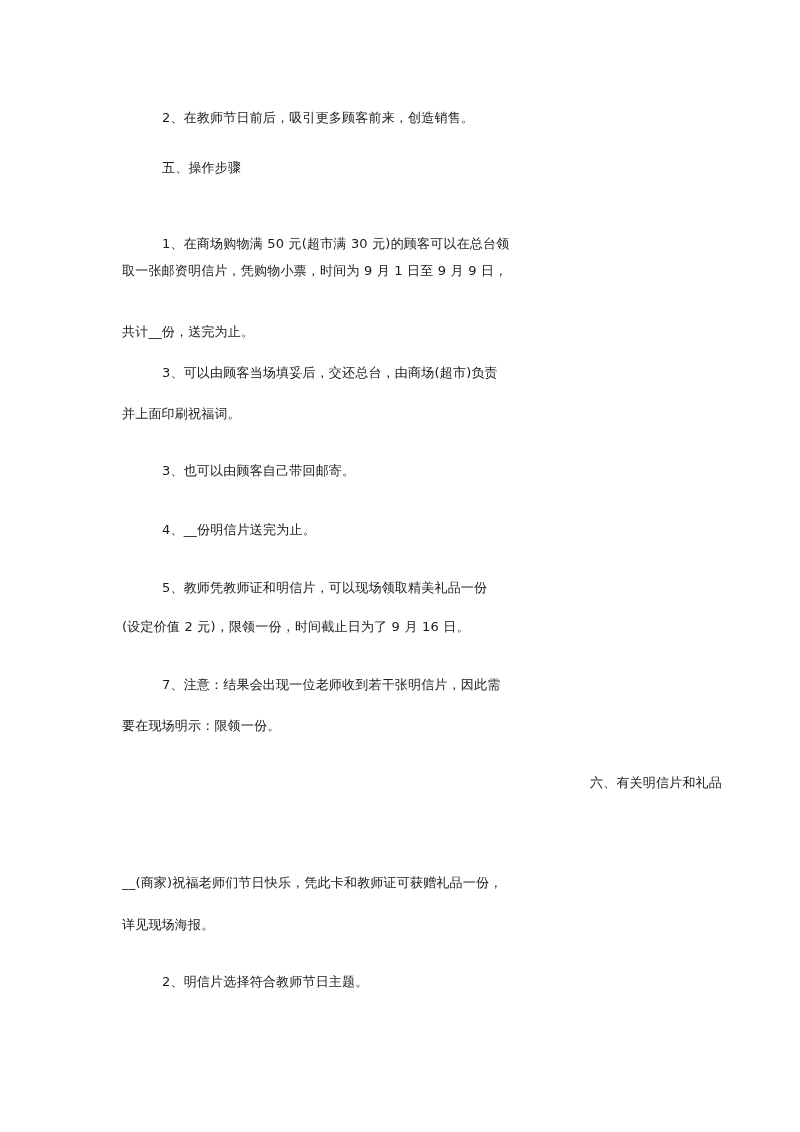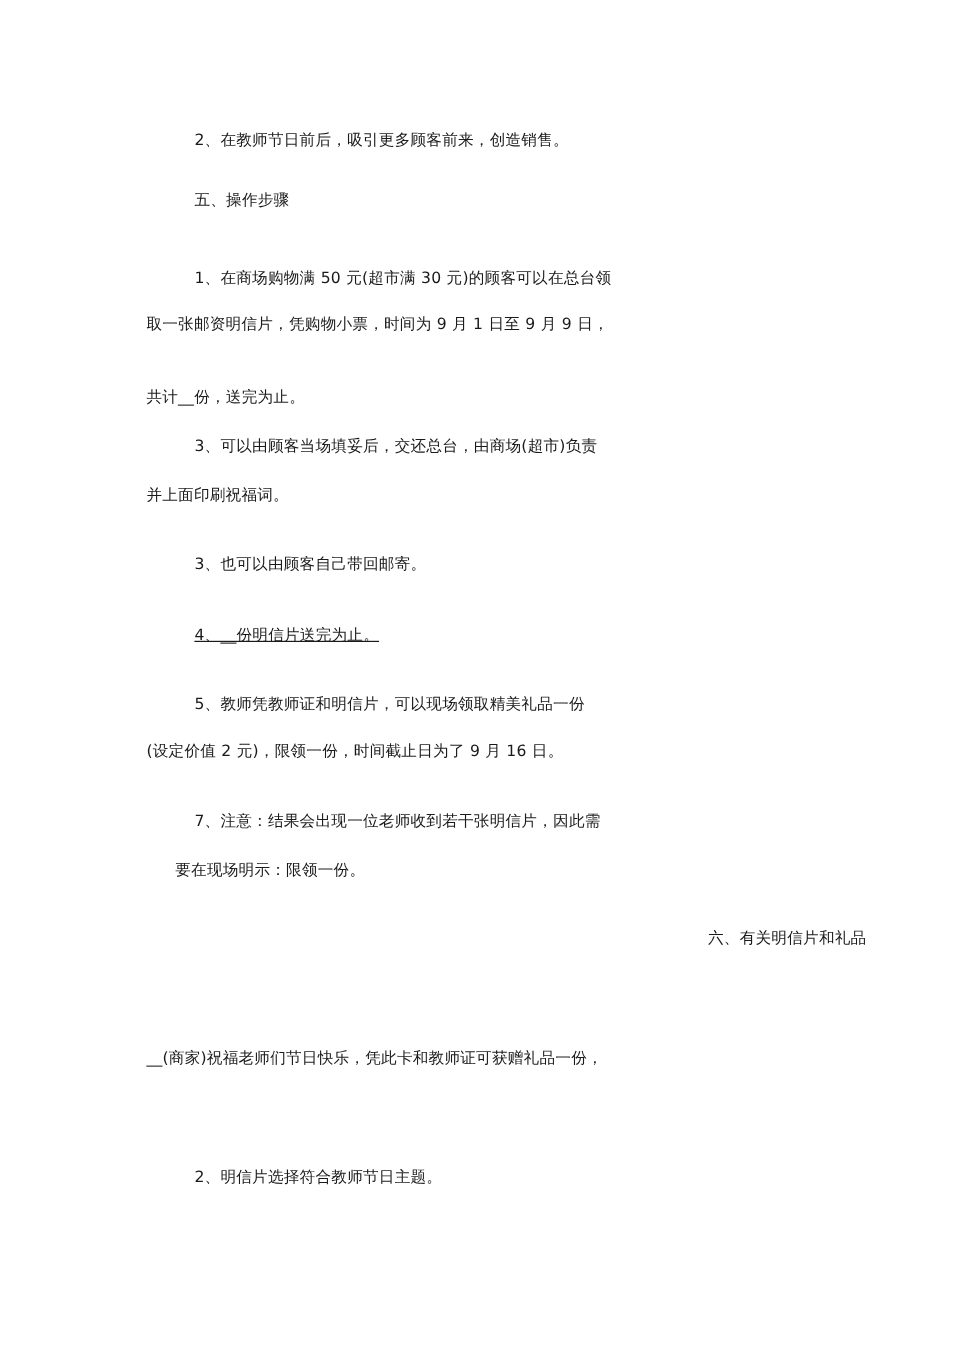--- a/index.html
+++ b/index.html
@@ -34,36 +34,37 @@
   </style>
 </head>
 <body>
 
 <div class="page">
 
   <div class="line indent" style="top:106px;">2、在教师节日前后，吸引更多顾客前来，创造销售。</div>
 
   <div class="line indent" style="top:156px;">五、操作步骤</div>
 
-  <div class="line indent" style="top:221px;">1、在商场购物满 50 元(超市满 30 元)的顾客可以在总台领</div>
+  <div class="line indent" style="top:232px;">1、在商场购物满 50 元(超市满 30 元)的顾客可以在总台领</div>
   <div class="line" style="top:259px;">取一张邮资明信片，凭购物小票，时间为 9 月 1 日至 9 月 9 日，</div>
   <div class="line" style="top:320px;">共计__份，送完为止。</div>
 
   <div class="line indent" style="top:361px;">3、可以由顾客当场填妥后，交还总台，由商场(超市)负责</div>
   <div class="line" style="top:402px;">并上面印刷祝福词。</div>
 
   <div class="line indent" style="top:459px;">3、也可以由顾客自己带回邮寄。</div>
 
-  <div class="line indent" style="top:518px;text-decoration:underline;">4、__份明信片送完为止。</div>
+  <div class="line indent" style="top:518px;">4、__份明信片送完为止。</div>
 
   <div class="line indent" style="top:576px;">5、教师凭教师证和明信片，可以现场领取精美礼品一份</div>
   <div class="line" style="top:615px;">(设定价值 2 元)，限领一份，时间截止日为了 9 月 16 日。</div>
 
   <div class="line indent" style="top:673px;">7、注意：结果会出现一位老师收到若干张明信片，因此需</div>
-  <div class="line" style="top:714px;margin-left:24px;">要在现场明示：限领一份。</div>
+  <div class="line" style="top:714px;">要在现场明示：限领一份。</div>
 
   <div class="line indent" style="top:771px;text-align:right;">六、有关明信片和礼品</div>
 
   <div class="line" style="top:871px;">__(商家)祝福老师们节日快乐，凭此卡和教师证可获赠礼品一份，</div>
+  <div class="line" style="top:913px;">详见现场海报。</div>
 
   <div class="line indent" style="top:970px;">2、明信片选择符合教师节日主题。</div>
 
 </div>
 
 </body></html>

